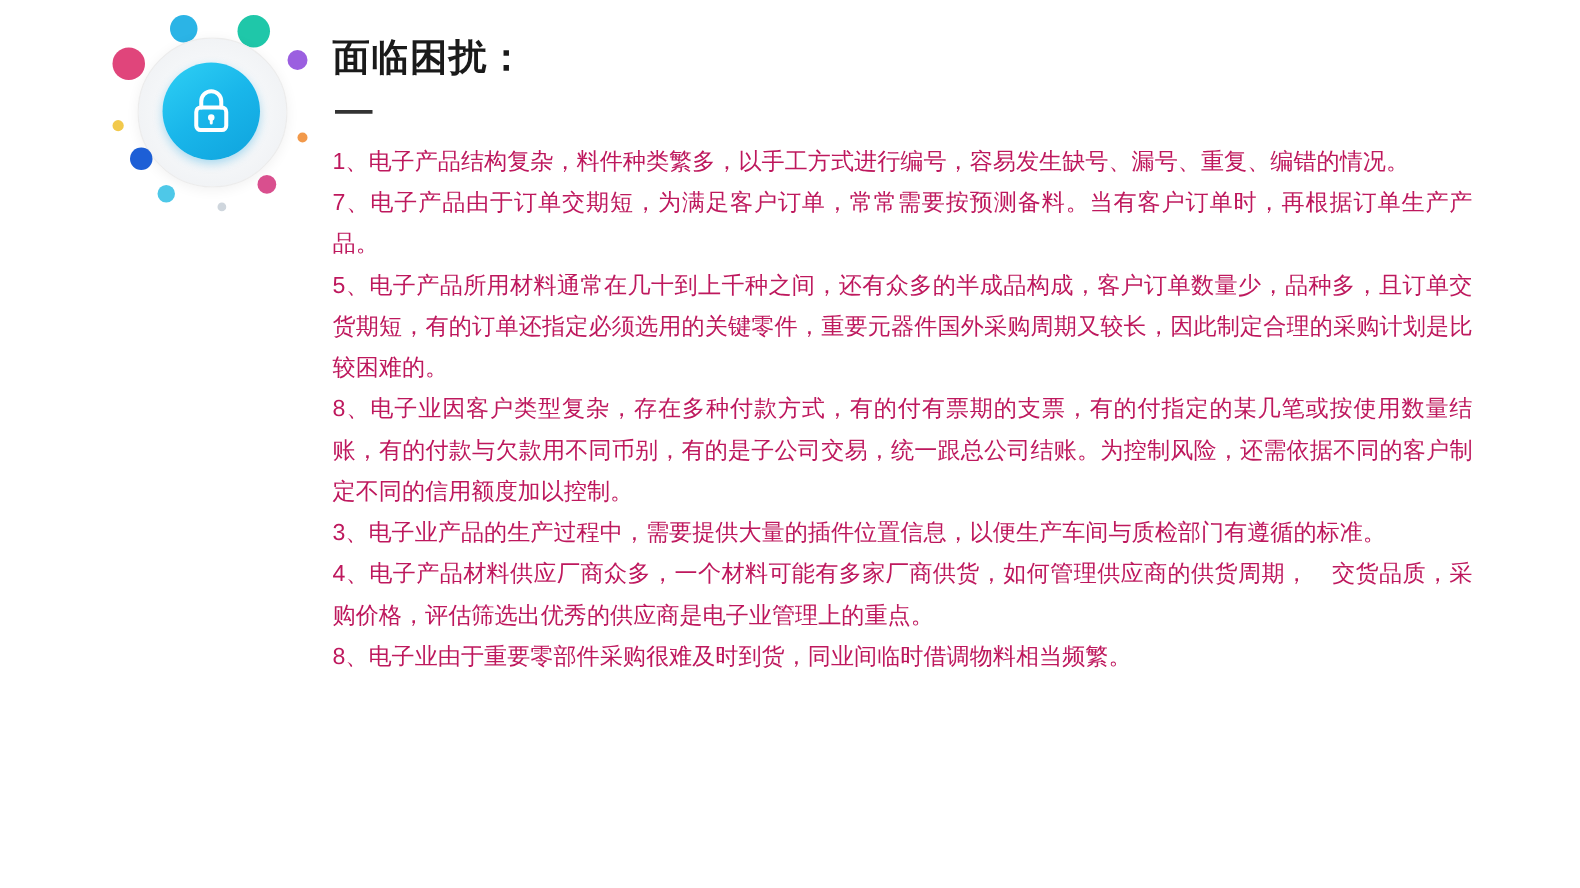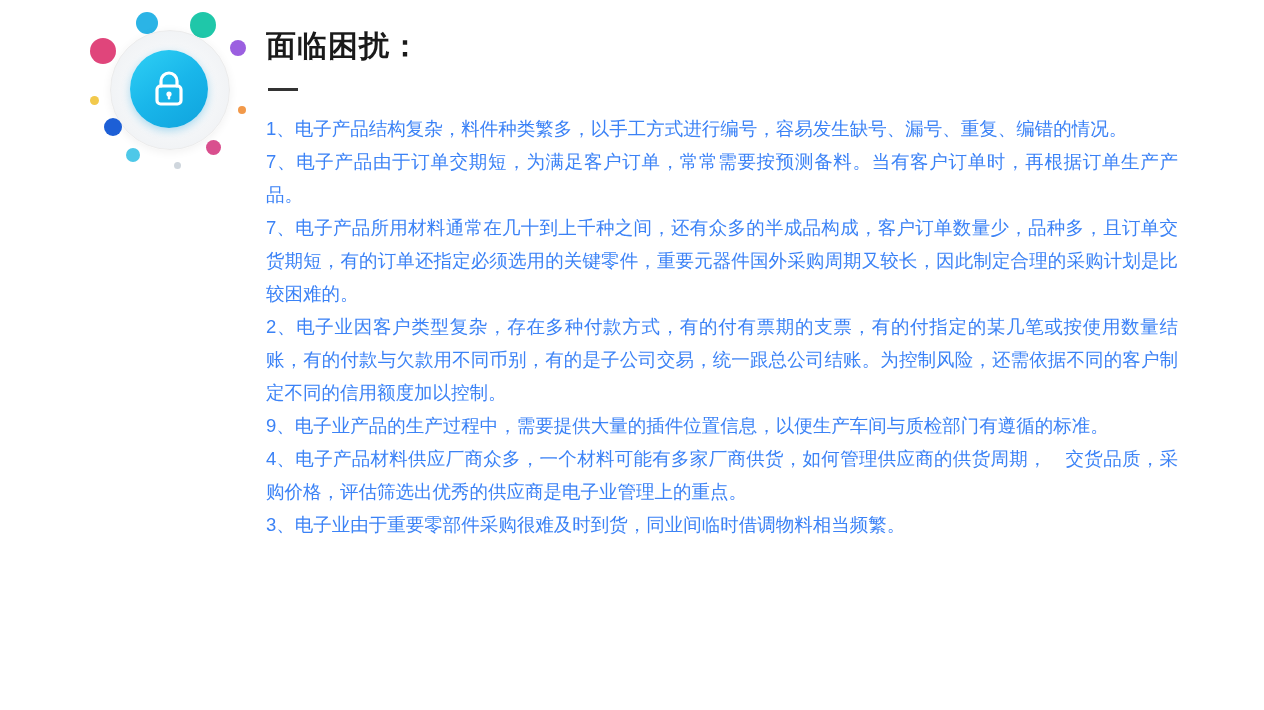--- a/index.html
+++ b/index.html
@@ -89,21 +89,21 @@
   }
 
   
   .body-text {
     position: absolute;
     left: 266px;
     top: 112px;
     width: 912px;
     font-size: 18.5px;
     line-height: 33px;
-    color: #3b82f6;
+    color: #be185d;
     text-align: justify;
   }
   .para {
     margin: 0;
     text-indent: 0;
   }
 </style>
 </head>
 <body>
 
@@ -132,20 +132,20 @@
     <div class="dot d9"></div>
     <div class="dot d10"></div>
   </div>
 
   <div class="title">面临困扰：</div>
   <div class="title-rule"></div>
 
   <div class="body-text">
     <p class="para">1、电子产品结构复杂，料件种类繁多，以手工方式进行编号，容易发生缺号、漏号、重复、编错的情况。</p>
     <p class="para">7、电子产品由于订单交期短，为满足客户订单，常常需要按预测备料。当有客户订单时，再根据订单生产产品。</p>
-    <p class="para">7、电子产品所用材料通常在几十到上千种之间，还有众多的半成品构成，客户订单数量少，品种多，且订单交货期短，有的订单还指定必须选用的关键零件，重要元器件国外采购周期又较长，因此制定合理的采购计划是比较困难的。</p>
-    <p class="para">2、电子业因客户类型复杂，存在多种付款方式，有的付有票期的支票，有的付指定的某几笔或按使用数量结账，有的付款与欠款用不同币别，有的是子公司交易，统一跟总公司结账。为控制风险，还需依据不同的客户制定不同的信用额度加以控制。</p>
-    <p class="para">9、电子业产品的生产过程中，需要提供大量的插件位置信息，以便生产车间与质检部门有遵循的标准。</p>
+    <p class="para">5、电子产品所用材料通常在几十到上千种之间，还有众多的半成品构成，客户订单数量少，品种多，且订单交货期短，有的订单还指定必须选用的关键零件，重要元器件国外采购周期又较长，因此制定合理的采购计划是比较困难的。</p>
+    <p class="para">8、电子业因客户类型复杂，存在多种付款方式，有的付有票期的支票，有的付指定的某几笔或按使用数量结账，有的付款与欠款用不同币别，有的是子公司交易，统一跟总公司结账。为控制风险，还需依据不同的客户制定不同的信用额度加以控制。</p>
+    <p class="para">3、电子业产品的生产过程中，需要提供大量的插件位置信息，以便生产车间与质检部门有遵循的标准。</p>
     <p class="para">4、电子产品材料供应厂商众多，一个材料可能有多家厂商供货，如何管理供应商的供货周期，　交货品质，采购价格，评估筛选出优秀的供应商是电子业管理上的重点。</p>
-    <p class="para">3、电子业由于重要零部件采购很难及时到货，同业间临时借调物料相当频繁。</p>
+    <p class="para">8、电子业由于重要零部件采购很难及时到货，同业间临时借调物料相当频繁。</p>
   </div>
 
 </div>
 
 </body></html>

